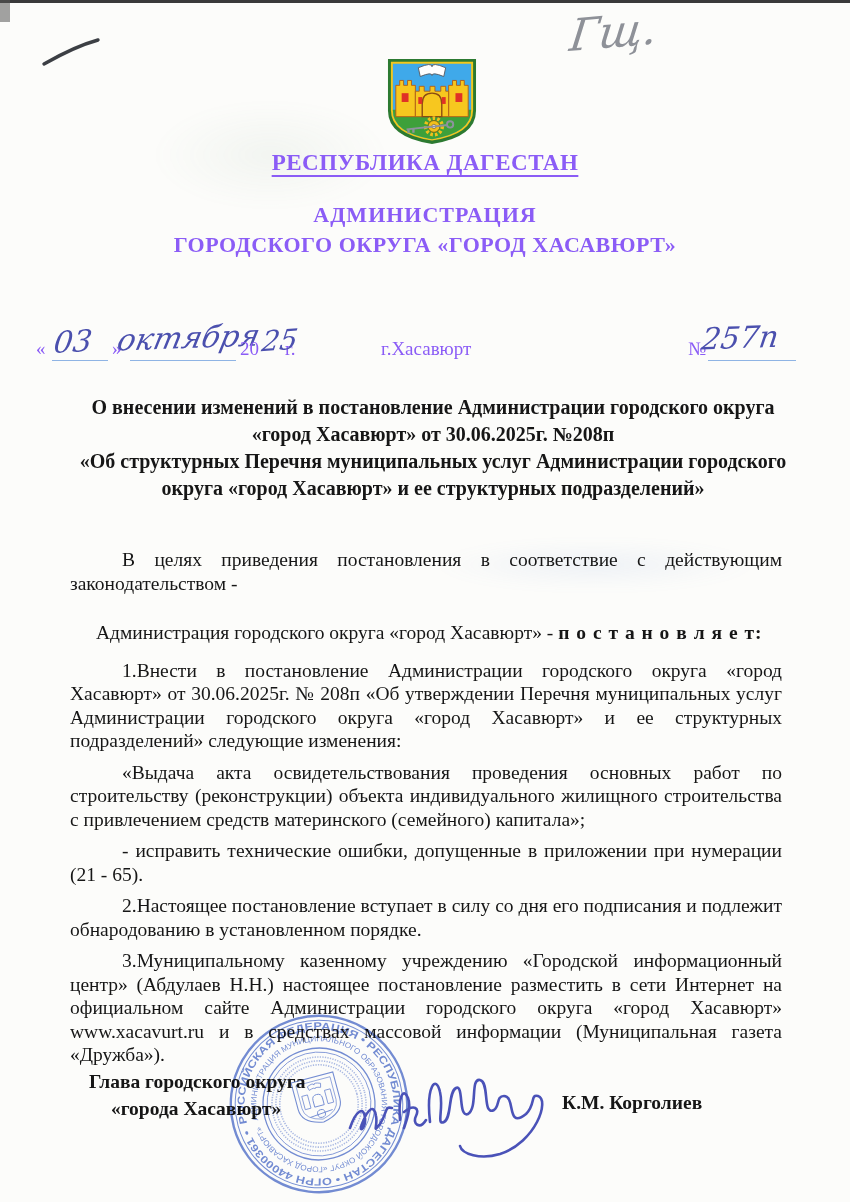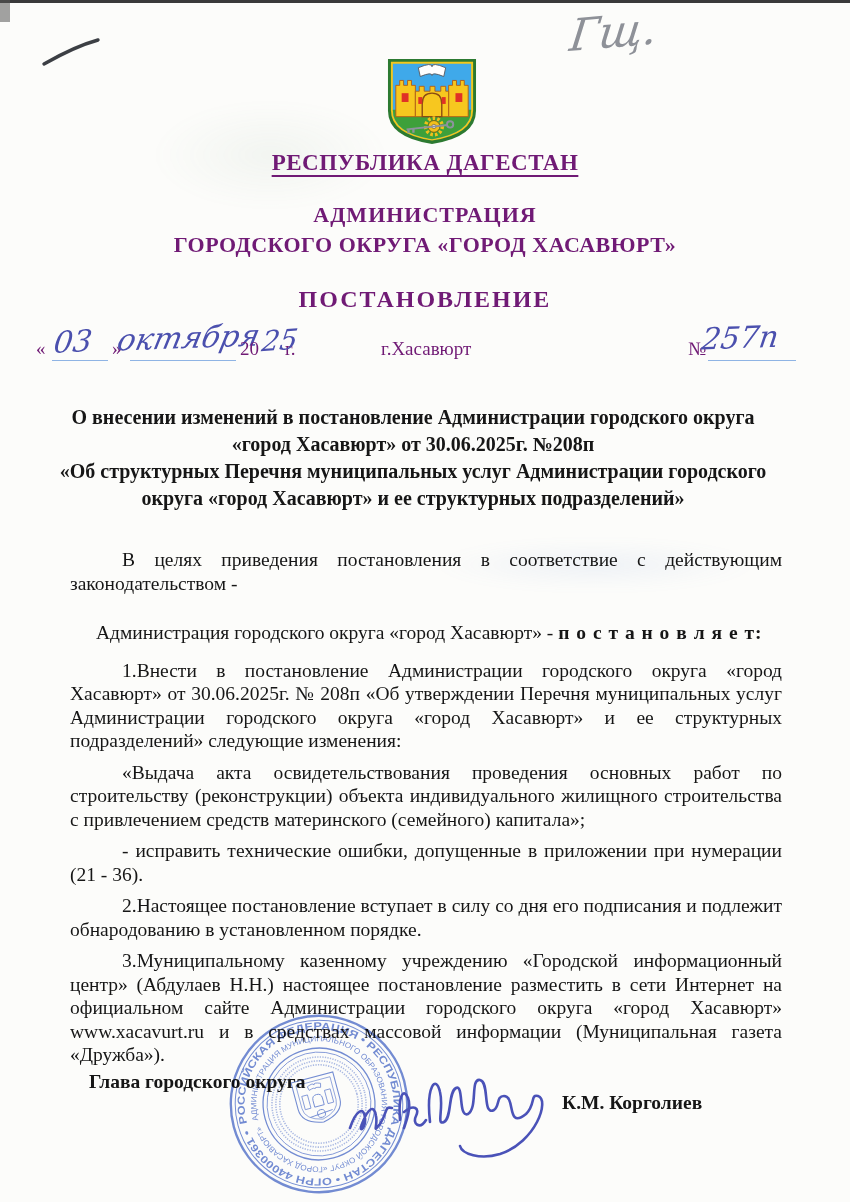--- a/index.html
+++ b/index.html
@@ -16,38 +16,38 @@
   
   .hdr{position:absolute;left:0;width:850px;text-align:center;font-weight:bold;}
   .hdr-republic{top:150px;font-size:23px;letter-spacing:.5px;}
   .hdr-republic span{text-decoration:underline;text-decoration-thickness:2px;text-underline-offset:5px;}
   .hdr-admin1{top:202px;font-size:22px;letter-spacing:1px;}
   .hdr-admin2{top:232px;font-size:22px;letter-spacing:.5px;}
   .hdr-doctype{top:286px;font-size:24px;letter-spacing:2px;}
 
   
   .dateline{position:absolute;top:330px;left:0;width:850px;height:46px;font-size:19px;}
-  .blue{color:#701a75;}
+  .blue{color:#8b5cf6;}
   .uline{display:inline-block;border-bottom:1.4px solid #8fb4e4;height:22px;vertical-align:bottom;}
   .hand{font-family:"DejaVu Serif",serif;font-style:italic;color:#4b50ae;position:absolute;white-space:nowrap;}
   .d-oq{position:absolute;left:36px;top:8px;}
   .d-u1{position:absolute;left:52px;top:8px;width:56px;}
   .d-cq{position:absolute;left:112px;top:8px;}
   .d-u2{position:absolute;left:130px;top:8px;width:106px;}
   .d-year{position:absolute;left:240px;top:8px;}
   .d-day{left:54px;top:-6px;font-size:30px;transform:rotate(-3deg) skewX(-10deg);}
   .d-month{left:118px;top:-10px;font-size:30px;transform:rotate(-2deg) skewX(-14deg);}
   .d-yr{left:262px;top:-6px;font-size:28px;transform:rotate(-4deg) skewX(-12deg);}
   .d-city{position:absolute;left:381px;top:8px;}
   .d-no{position:absolute;left:688px;top:8px;}
   .d-u3{position:absolute;left:708px;top:8px;width:88px;}
   .d-num{left:702px;top:-10px;font-size:30px;transform:rotate(-2deg) skewX(-10deg);}
 
   
-  .doc-title{position:absolute;top:394px;left:36px;width:754px;text-align:center;font-weight:bold;font-size:20px;line-height:27px;margin-top:10px;}
+  .doc-title{position:absolute;top:394px;left:56px;width:754px;text-align:center;font-weight:bold;font-size:20px;line-height:27px;}
 
   
   .body-text{position:absolute;top:540px;left:62px;width:728px;font-size:19.5px;line-height:23.5px;}
   .body-text p{margin:8px;text-align:justify;text-indent:52px;}
   .p-lead{margin-bottom:26px !important;}
   .p-resolve{margin-bottom:14px !important;text-indent:26px !important;}
   .p-resolve b{letter-spacing:1px;}
 
   
   .sig-left{position:absolute;left:89px;top:1068px;font-weight:bold;font-size:19.5px;line-height:27px;}
@@ -102,21 +102,20 @@
     <g stroke="#8d939c" stroke-width="2" fill="none">
       <line x1="24" y1="75" x2="66" y2="70.5"></line>
       <circle cx="68.5" cy="70" r="3.2"></circle>
       <path d="M26,75 v4 M31,74.5 v4" stroke-width="2.4"></path>
     </g>
   </svg>
 
   <div class="hdr hdr-republic blue"><span>РЕСПУБЛИКА ДАГЕСТАН</span></div>
   <div class="hdr hdr-admin1 blue">АДМИНИСТРАЦИЯ</div>
   <div class="hdr hdr-admin2 blue">ГОРОДСКОГО ОКРУГА «ГОРОД ХАСАВЮРТ»</div>
-  <div class="hdr hdr-doctype blue">ПОСТАНОВЛЕНИЕ</div>
 
   <div class="dateline">
     <span class="d-oq blue">«</span>
     <span class="uline d-u1"></span>
     <span class="hand d-day">03</span>
     <span class="d-cq blue">»</span>
     <span class="uline d-u2"></span>
     <span class="hand d-month">октября</span>
     <span class="d-year blue"><span>20</span><span style="display:inline-block;width:26px;"></span><span>г.</span></span>
     <span class="hand d-yr">25</span>
@@ -131,27 +130,28 @@
     <div>«город Хасавюрт» от 30.06.2025г. №208п</div>
     <div>«Об структурных Перечня муниципальных услуг Администрации городского</div>
     <div>округа «город Хасавюрт» и ее структурных подразделений»</div>
   </div>
 
   <div class="body-text">
     <p class="p-lead">В целях приведения постановления в соответствие с действующим законодательством -</p>
     <p class="p-resolve"><span>Администрация городского округа «город Хасавюрт» - </span><b>п о с т а н о в л я е т:</b></p>
     <p>1.Внести в постановление Администрации городского округа «город Хасавюрт» от 30.06.2025г. № 208п «Об утверждении Перечня муниципальных услуг Администрации городского округа «город Хасавюрт» и ее структурных подразделений» следующие изменения:</p>
     <p>«Выдача акта освидетельствования проведения основных работ по строительству (реконструкции) объекта индивидуального жилищного строительства с привлечением средств материнского (семейного) капитала»;</p>
-    <p>- исправить технические ошибки, допущенные в приложении при нумерации (21 - 36).</p>
+    <p>- исправить технические ошибки, допущенные в приложении при нумерации (21 - 65).</p>
     <p>2.Настоящее постановление вступает в силу со дня его подписания и подлежит обнародованию в установленном порядке.</p>
     <p>3.Муниципальному казенному учреждению «Городской информационный центр» (Абдулаев Н.Н.) настоящее постановление разместить в сети Интернет на официальном сайте Администрации городского округа «город Хасавюрт» www.xacavurt.ru и в средствах массовой информации (Муниципальная газета «Дружба»).</p>
   </div>
 
   <div class="sig-left">
     <div>Глава городского округа</div>
+    <div class="l2">«города Хасавюрт»</div>
   </div>
   <div class="sig-name">К.М. Корголиев</div>
 
   <svg class="seal" width="198" height="196" viewBox="0 0 200 200">
     <g transform="rotate(-15 100 100)" stroke="#5b79d0" fill="none">
       <circle cx="100" cy="100" r="90" stroke-width="2.4"></circle>
       <circle cx="100" cy="100" r="85.5" stroke-width="1"></circle>
       <circle cx="100" cy="100" r="57" stroke-width="1.3"></circle>
       <circle cx="100" cy="100" r="53" stroke-width="0.8"></circle>
       <circle cx="100" cy="100" r="44" stroke-width="1.6" stroke-dasharray="1.3,1.3" opacity="0.6"></circle>

